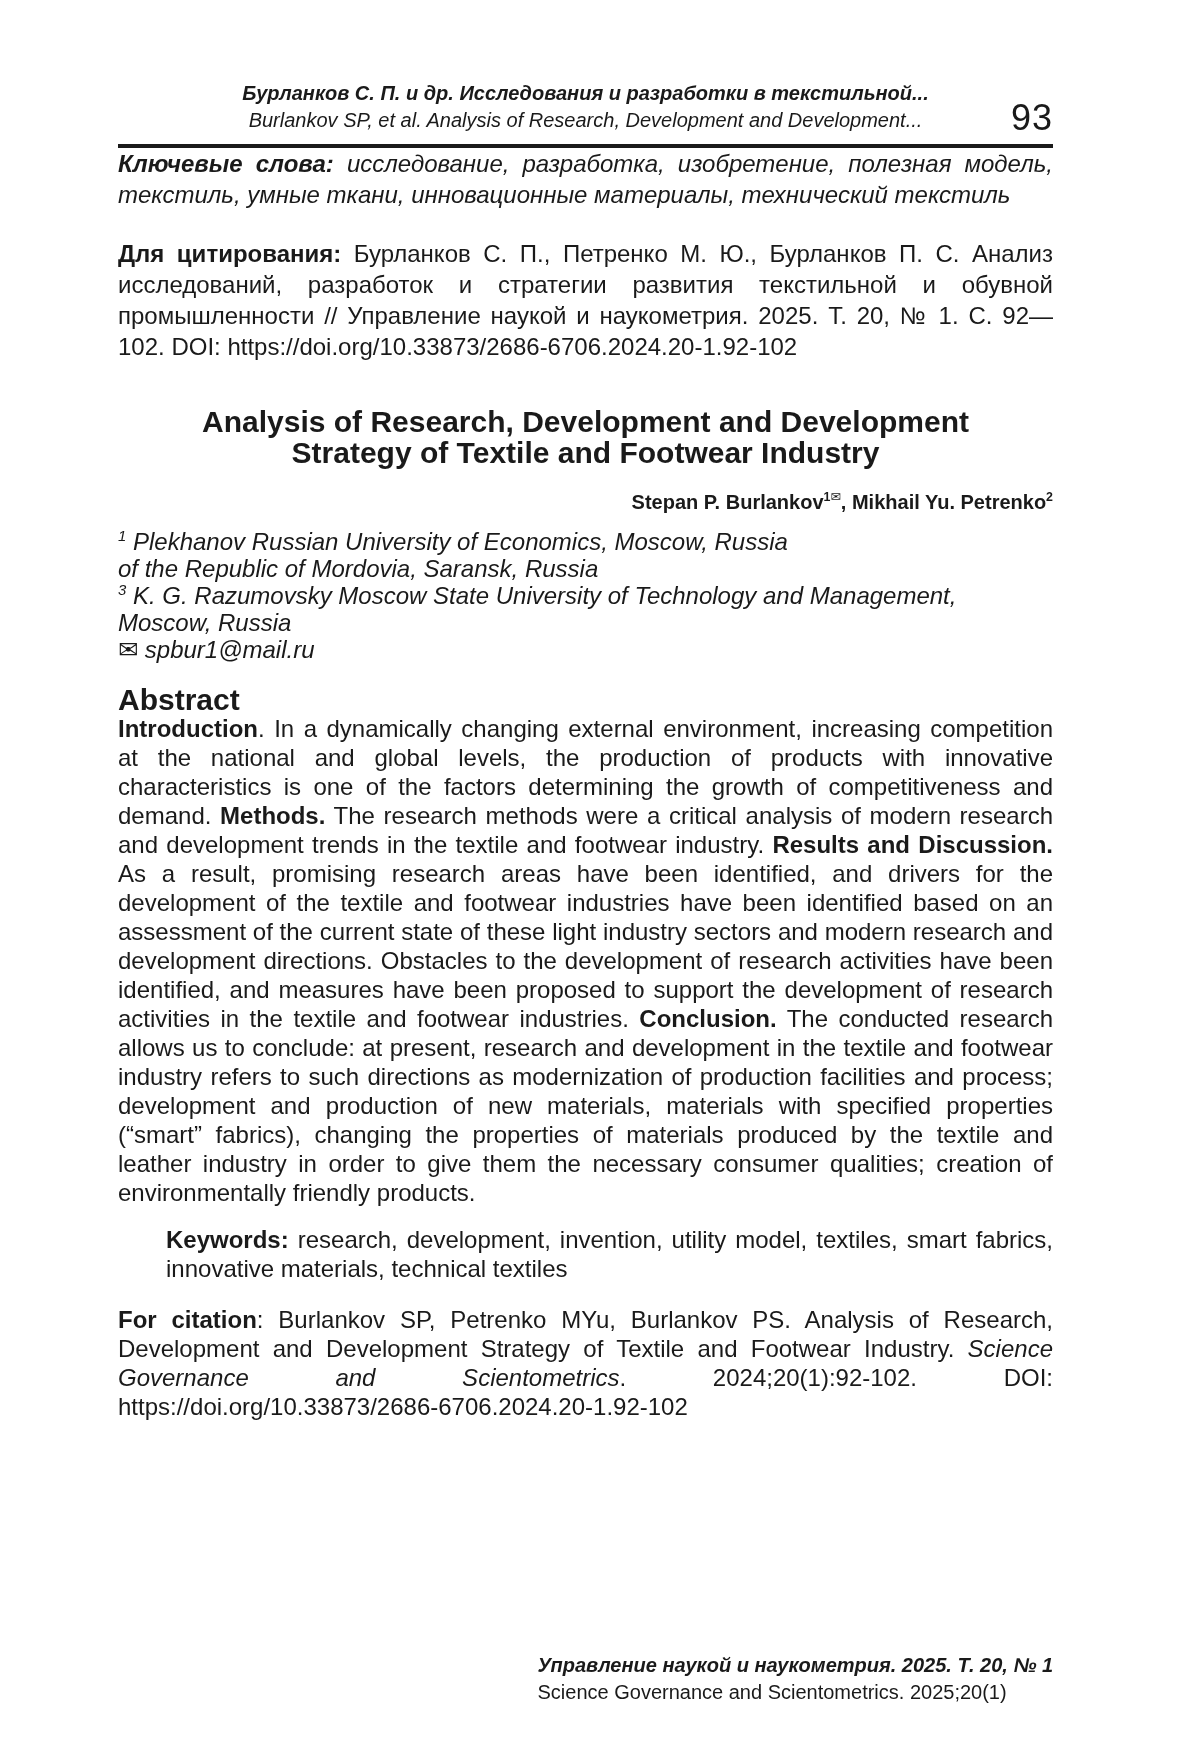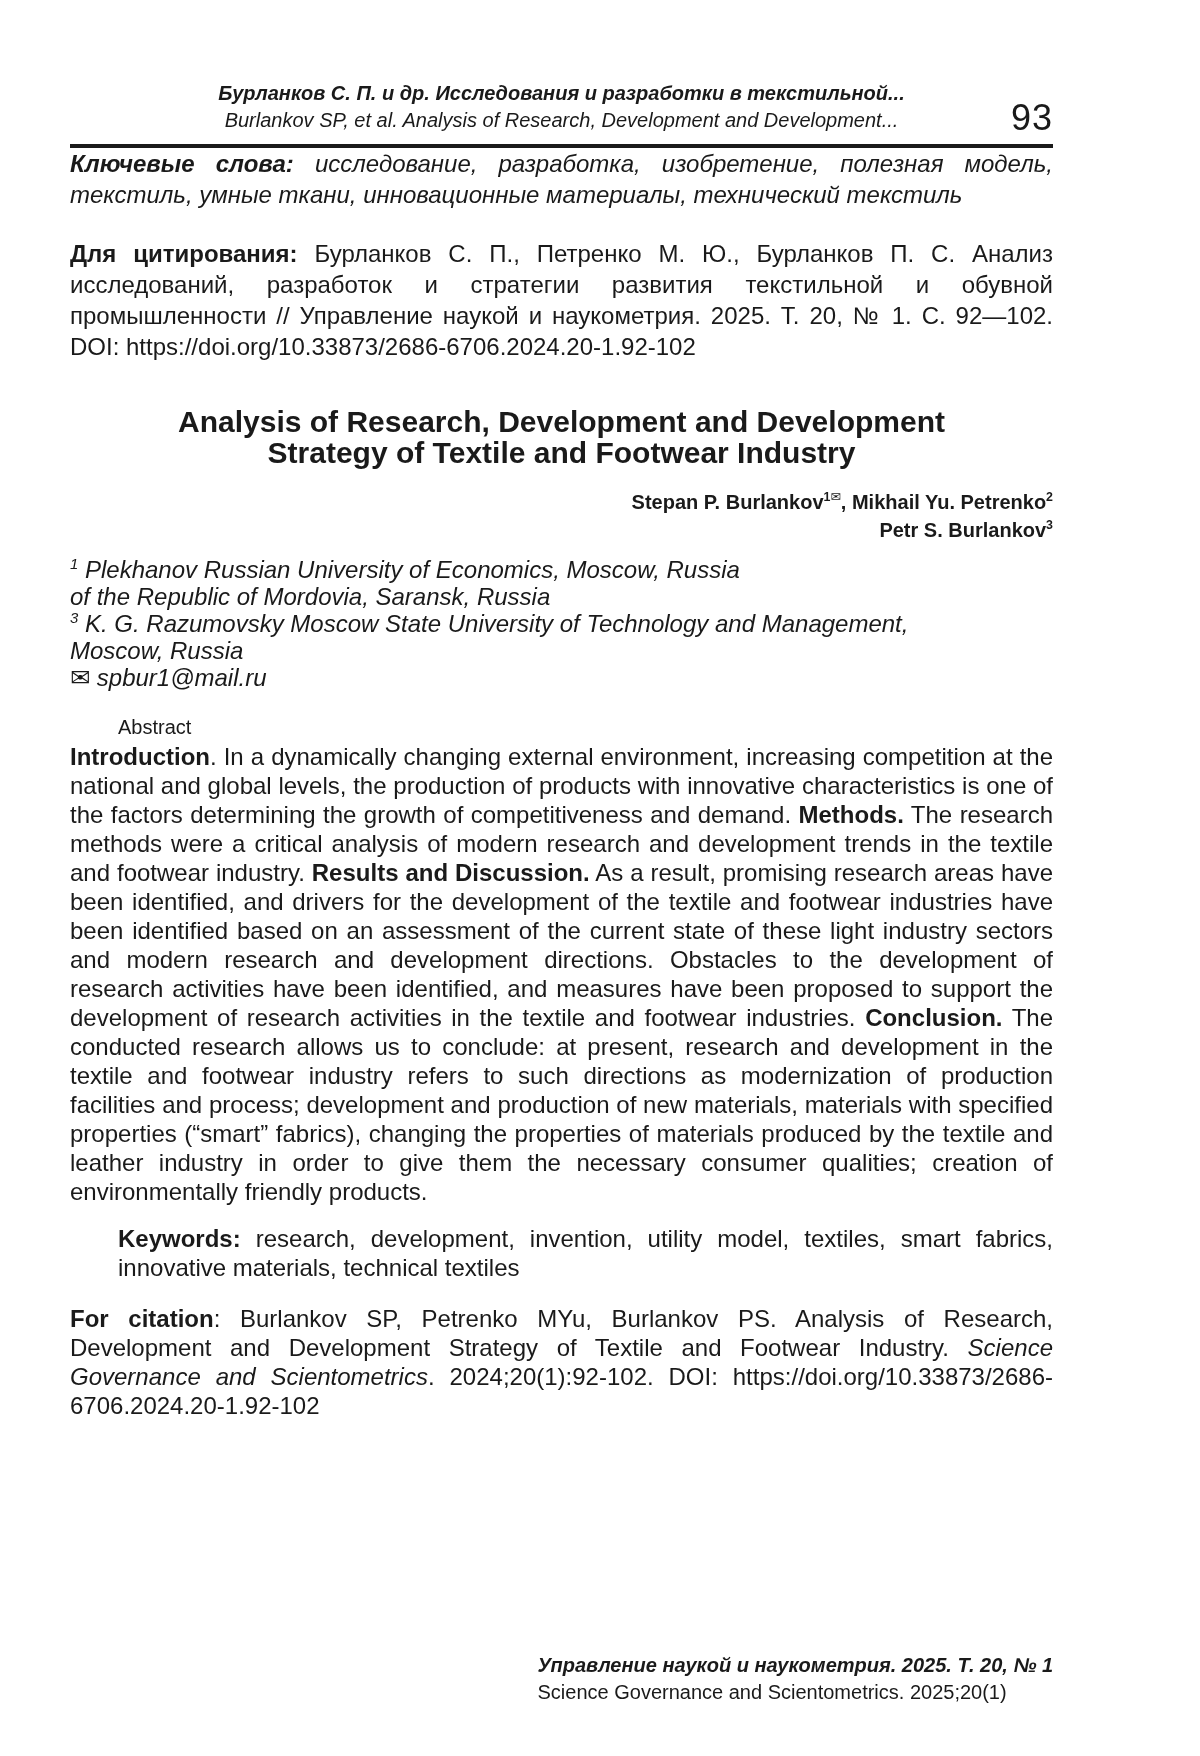--- a/index.html
+++ b/index.html
@@ -9,21 +9,21 @@
   }
   *{box-sizing:border-box;}
   html,body{margin:0;padding:0;background:#e8e8e8;}
   .page{
     position:relative;
     width:1200px;height:1756px;
     margin:0 auto;
     background:var(--color-background,#fff);
     color:var(--color-text,#1a1a1a);
     font-family:"Liberation Sans","DejaVu Sans",sans-serif;
-    padding:80px 147px 0 70px;
+    padding:80px 147px 0 118px;
     overflow:hidden;
   }
   
   .running-head{position:relative;text-align:center;padding-bottom:10px;border-bottom:4px solid var(--color-rule,#1a1a1a);}
   .rh-ru{font-size:20px;line-height:27px;font-weight:bold;font-style:italic;}
   .rh-en{font-size:20px;line-height:27px;font-style:italic;}
   .pagenum{position:absolute;right:0;bottom:8px;font-size:36px;line-height:1;font-weight:400;letter-spacing:1px;}
   
   .para{margin:0;text-align:justify;}
   .ru{font-size:24px;line-height:31px;}
@@ -34,21 +34,21 @@
   .title{margin:44px 0 0 0;text-align:center;font-size:30px;line-height:31px;font-weight:bold;}
   .tline{display:block;}
   .authors{margin-top:20px;text-align:right;font-size:20px;line-height:28px;font-weight:bold;}
   sup{font-size:62%;line-height:0;}
   
   .affiliations{margin-top:12px;font-style:italic;font-size:24px;line-height:27px;}
   .aff-line{display:block;}
   .env{font-style:normal;}
   
   .abstract{margin-top:22px;}
-  .abs-heading{font-weight:normal;font-size:20px;line-height:29px;margin-left:48px;}
+  .abs-heading{font-weight:bold;font-size:30px;line-height:29px;}
   .keywords-en{margin-top:18px;margin-left:48px;}
   .cit-en{margin-top:22px;}
   
   .page-footer{position:absolute;right:147px;bottom:50px;text-align:left;}
   .foot-ru{font-size:20px;line-height:27px;font-weight:bold;font-style:italic;}
   .foot-en{font-size:20px;line-height:27px;}
 </style>
 </head>
 <body>
 
@@ -64,21 +64,20 @@
 
   <p class="para ru cit-ru"><b>Для цитирования:</b><span> Бурланков С. П., Петренко М. Ю., Бурланков П. С. Анализ исследований, разработок и стратегии развития текстильной и обувной промышленности // Управление наукой и наукометрия. 2025. Т. 20, № 1. С. 92—102. DOI: https://doi.org/10.33873/2686-6706.2024.20-1.92-102</span></p>
 
   <h1 class="title">
       <span class="tline">Analysis of Research, Development and Development</span>
       <span class="tline">Strategy of Textile and Footwear Industry</span>
     </h1>
 
   <div class="authors">
     <div class="authors-line"><span>Stepan P. Burlankov</span><sup><span>1</span><span class="env">✉</span></sup><span>, </span><span>Mikhail Yu. Petrenko</span><sup>2</sup></div>
-    <div class="authors-line"><span>Petr S. Burlankov</span><sup>3</sup></div>
   </div>
 
   <div class="affiliations">
     <span class="aff-line"><sup>1</sup> <span>Plekhanov Russian University of Economics, Moscow, Russia</span></span>
     <span class="aff-line"><span>of the Republic of Mordovia, Saransk, Russia</span></span>
     <span class="aff-line"><sup>3</sup> <span>K. G. Razumovsky Moscow State University of Technology and Management,</span></span>
     <span class="aff-line"><span>Moscow, Russia</span></span>
     <span class="aff-line"><span class="env">✉</span> <span>spbur1@mail.ru</span></span>
   </div>
 

